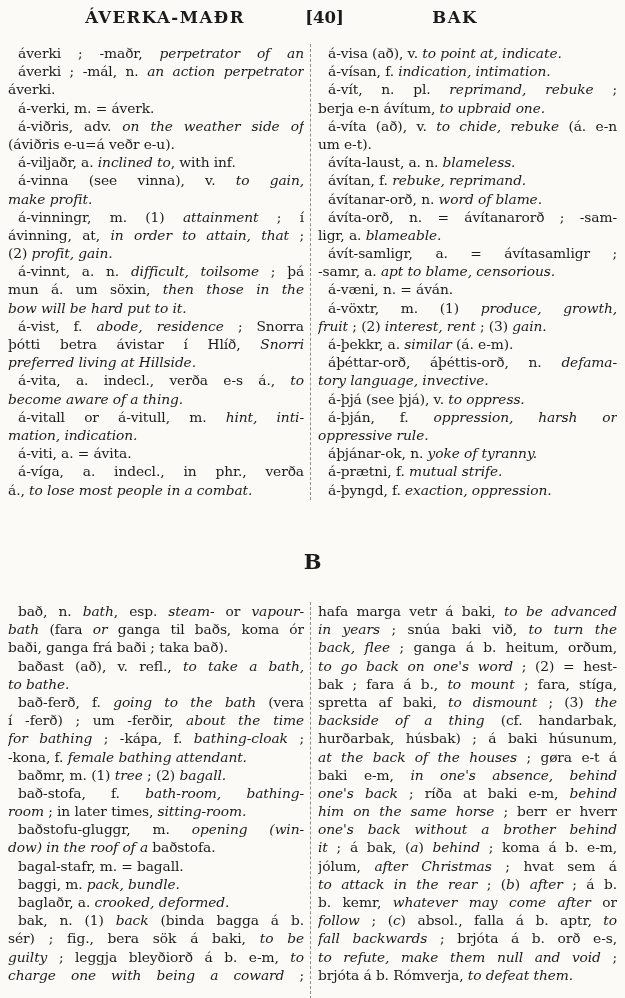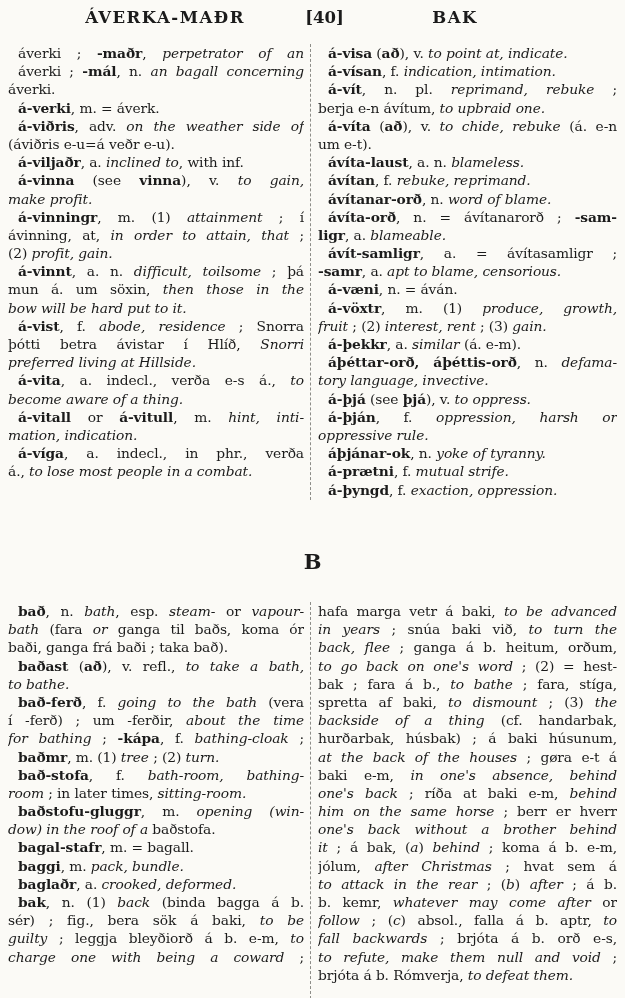--- a/index.html
+++ b/index.html
@@ -22,60 +22,61 @@
   .col{flex:0 0 296px;overflow:hidden;}
   .col-r{flex:1;}
   .divider{width:0;border-left:1px dashed #8d8d88;margin:0 7px 0 6px;}
   .ln{
     font-size:13.8px;line-height:18.2px;height:18.2px;
     letter-spacing:-0.1px;overflow:hidden;
     text-align:left;white-space:normal;
   }
   .ln.jst{text-align:justify;text-align-last:justify;}
   .ln.ind{text-indent:10px;}
-  .hw{font-weight:bold;}
+  .hw{font-weight:normal;}
   .it{font-style:italic;}
   .b-head{position:absolute;top:549px;left:0;width:625px;text-align:center;
           font-weight:bold;font-size:21px;}
 </style>
 </head>
 <body>
 
 <div class="page">
 
   <div class="hdr">
     <span class="h-left">ÁVERKA-MAÐR</span>
     <span class="h-num">[40]</span>
     <span class="h-right">BAK</span>
   </div>
 
   <div class="sec sec-top">
     <div class="col col-l">
         <div class="ln ind jst"><span>áverki ; </span><span class="hw">-maðr</span><span>, </span><span class="it">perpetrator of an</span></div>
-        <div class="ln ind jst"><span>áverki ; </span><span class="hw">-mál</span><span>, n. </span><span class="it">an bagall concerning</span></div>
+        <div class="ln ind jst"><span>áverki ; </span><span class="hw">-mál</span><span>, n. </span><span class="it">an action perpetrator</span></div>
         <div class="ln"><span>áverki.</span></div>
         <div class="ln ind"><span class="hw">á-verki</span><span>, m. = áverk.</span></div>
         <div class="ln ind jst"><span class="hw">á-viðris</span><span>, adv. </span><span class="it">on the weather side of</span></div>
         <div class="ln"><span>(áviðris e-u=á veðr e-u).</span></div>
         <div class="ln ind"><span class="hw">á-viljaðr</span><span>, a. </span><span class="it">inclined to</span><span>, with inf.</span></div>
         <div class="ln ind jst"><span class="hw">á-vinna</span><span> (see </span><span class="hw">vinna</span><span>), v. </span><span class="it">to gain,</span></div>
         <div class="ln"><span class="it">make profit.</span></div>
         <div class="ln ind jst"><span class="hw">á-vinningr</span><span>, m. (1) </span><span class="it">attainment</span><span> ; í</span></div>
         <div class="ln jst"><span>ávinning, at, </span><span class="it">in order to attain, that</span><span> ;</span></div>
         <div class="ln"><span>(2) </span><span class="it">profit, gain.</span></div>
         <div class="ln ind jst"><span class="hw">á-vinnt</span><span>, a. n. </span><span class="it">difficult, toilsome</span><span> ; þá</span></div>
         <div class="ln jst"><span>mun á. um söxin, </span><span class="it">then those in the</span></div>
         <div class="ln"><span class="it">bow will be hard put to it.</span></div>
         <div class="ln ind jst"><span class="hw">á-vist</span><span>, f. </span><span class="it">abode, residence</span><span> ; Snorra</span></div>
         <div class="ln jst"><span>þótti betra ávistar í Hlíð, </span><span class="it">Snorri</span></div>
         <div class="ln"><span class="it">preferred living at Hillside.</span></div>
         <div class="ln ind jst"><span class="hw">á-vita</span><span>, a. indecl., verða e-s á., </span><span class="it">to</span></div>
         <div class="ln"><span class="it">become aware of a thing.</span></div>
         <div class="ln ind jst"><span class="hw">á-vitall</span><span> or </span><span class="hw">á-vitull</span><span>, m. </span><span class="it">hint, inti-</span></div>
         <div class="ln"><span class="it">mation, indication.</span></div>
+        <div class="ln ind"><span class="hw">á-viti</span><span>, a. = ávita.</span></div>
         <div class="ln ind jst"><span class="hw">á-víga</span><span>, a. indecl., in phr., verða</span></div>
         <div class="ln"><span>á., </span><span class="it">to lose most people in a combat.</span></div>
       </div>
     <div class="divider"></div>
     <div class="col col-r">
         <div class="ln ind"><span class="hw">á-visa</span><span> (</span><span class="hw">að</span><span>), v. </span><span class="it">to point at, indicate.</span></div>
         <div class="ln ind"><span class="hw">á-vísan</span><span>, f. </span><span class="it">indication, intimation.</span></div>
         <div class="ln ind jst"><span class="hw">á-vít</span><span>, n. pl. </span><span class="it">reprimand, rebuke</span><span> ;</span></div>
         <div class="ln"><span>berja e-n ávítum, </span><span class="it">to upbraid one.</span></div>
         <div class="ln ind jst"><span class="hw">á-víta</span><span> (</span><span class="hw">að</span><span>), v. </span><span class="it">to chide, rebuke</span><span> (á. e-n</span></div>
@@ -107,40 +108,41 @@
   <div class="sec sec-bottom">
     <div class="col col-l">
         <div class="ln ind jst"><span class="hw">bað</span><span>, n. </span><span class="it">bath</span><span>, esp. </span><span class="it">steam-</span><span> or </span><span class="it">vapour-</span></div>
         <div class="ln jst"><span class="it">bath</span><span> (fara </span><span class="it">or</span><span> ganga til baðs, koma ór</span></div>
         <div class="ln"><span>baði, ganga frá baði ; taka bað).</span></div>
         <div class="ln ind jst"><span class="hw">baðast</span><span> (</span><span class="hw">að</span><span>), v. refl., </span><span class="it">to take a bath,</span></div>
         <div class="ln"><span class="it">to bathe.</span></div>
         <div class="ln ind jst"><span class="hw">bað-ferð</span><span>, f. </span><span class="it">going to the bath</span><span> (vera</span></div>
         <div class="ln jst"><span>í -ferð) ; um -ferðir, </span><span class="it">about the time</span></div>
         <div class="ln jst"><span class="it">for bathing</span><span> ; </span><span class="hw">-kápa</span><span>, f. </span><span class="it">bathing-cloak</span><span> ;</span></div>
-        <div class="ln ind"><span class="hw">baðmr</span><span>, m. (1) </span><span class="it">tree</span><span> ; (2) </span><span class="it">turn.</span></div>
+        <div class="ln"><span class="hw">-kona</span><span>, f. </span><span class="it">female bathing attendant.</span></div>
+        <div class="ln ind"><span class="hw">baðmr</span><span>, m. (1) </span><span class="it">tree</span><span> ; (2) </span><span class="it">bagall.</span></div>
         <div class="ln ind jst"><span class="hw">bað-stofa</span><span>, f. </span><span class="it">bath-room, bathing-</span></div>
         <div class="ln"><span class="it">room</span><span> ; in later times, </span><span class="it">sitting-room.</span></div>
         <div class="ln ind jst"><span class="hw">baðstofu-gluggr</span><span>, m. </span><span class="it">opening (win-</span></div>
         <div class="ln"><span class="it">dow) in the roof of a</span><span> baðstofa.</span></div>
         <div class="ln ind"><span class="hw">bagal-stafr</span><span>, m. = bagall.</span></div>
         <div class="ln ind"><span class="hw">baggi</span><span>, m. </span><span class="it">pack, bundle.</span></div>
         <div class="ln ind"><span class="hw">baglaðr</span><span>, a. </span><span class="it">crooked, deformed.</span></div>
         <div class="ln ind jst"><span class="hw">bak</span><span>, n. (1) </span><span class="it">back</span><span> (binda bagga á b.</span></div>
         <div class="ln jst"><span>sér) ; fig., bera sök á baki, </span><span class="it">to be</span></div>
         <div class="ln jst"><span class="it">guilty</span><span> ; leggja bleyðiorð á b. e-m, </span><span class="it">to</span></div>
         <div class="ln jst"><span class="it">charge one with being a coward</span><span> ;</span></div>
       </div>
     <div class="divider"></div>
     <div class="col col-r">
         <div class="ln jst"><span>hafa marga vetr á baki, </span><span class="it">to be advanced</span></div>
         <div class="ln jst"><span class="it">in years</span><span> ; snúa baki við, </span><span class="it">to turn the</span></div>
         <div class="ln jst"><span class="it">back, flee</span><span> ; ganga á b. heitum, orðum,</span></div>
         <div class="ln jst"><span class="it">to go back on one's word</span><span> ; (2) = hest-</span></div>
-        <div class="ln jst"><span>bak ; fara á b., </span><span class="it">to bathe</span><span> ; fara, stíga,</span></div>
+        <div class="ln jst"><span>bak ; fara á b., </span><span class="it">to mount</span><span> ; fara, stíga,</span></div>
         <div class="ln jst"><span>spretta af baki, </span><span class="it">to dismount</span><span> ; (3) </span><span class="it">the</span></div>
         <div class="ln jst"><span class="it">backside of a thing</span><span> (cf. handarbak,</span></div>
         <div class="ln jst"><span>hurðarbak, húsbak) ; á baki húsunum,</span></div>
         <div class="ln jst"><span class="it">at the back of the houses</span><span> ; gøra e-t á</span></div>
         <div class="ln jst"><span>baki e-m, </span><span class="it">in one's absence, behind</span></div>
         <div class="ln jst"><span class="it">one's back</span><span> ; ríða at baki e-m, </span><span class="it">behind</span></div>
         <div class="ln jst"><span class="it">him on the same horse</span><span> ; berr er hverr</span></div>
         <div class="ln jst"><span class="it">one's back without a brother behind</span></div>
         <div class="ln jst"><span class="it">it</span><span> ; á bak, (</span><span class="it">a</span><span>) </span><span class="it">behind</span><span> ; koma á b. e-m,</span></div>
         <div class="ln jst"><span>jólum, </span><span class="it">after Christmas</span><span> ; hvat sem á</span></div>

